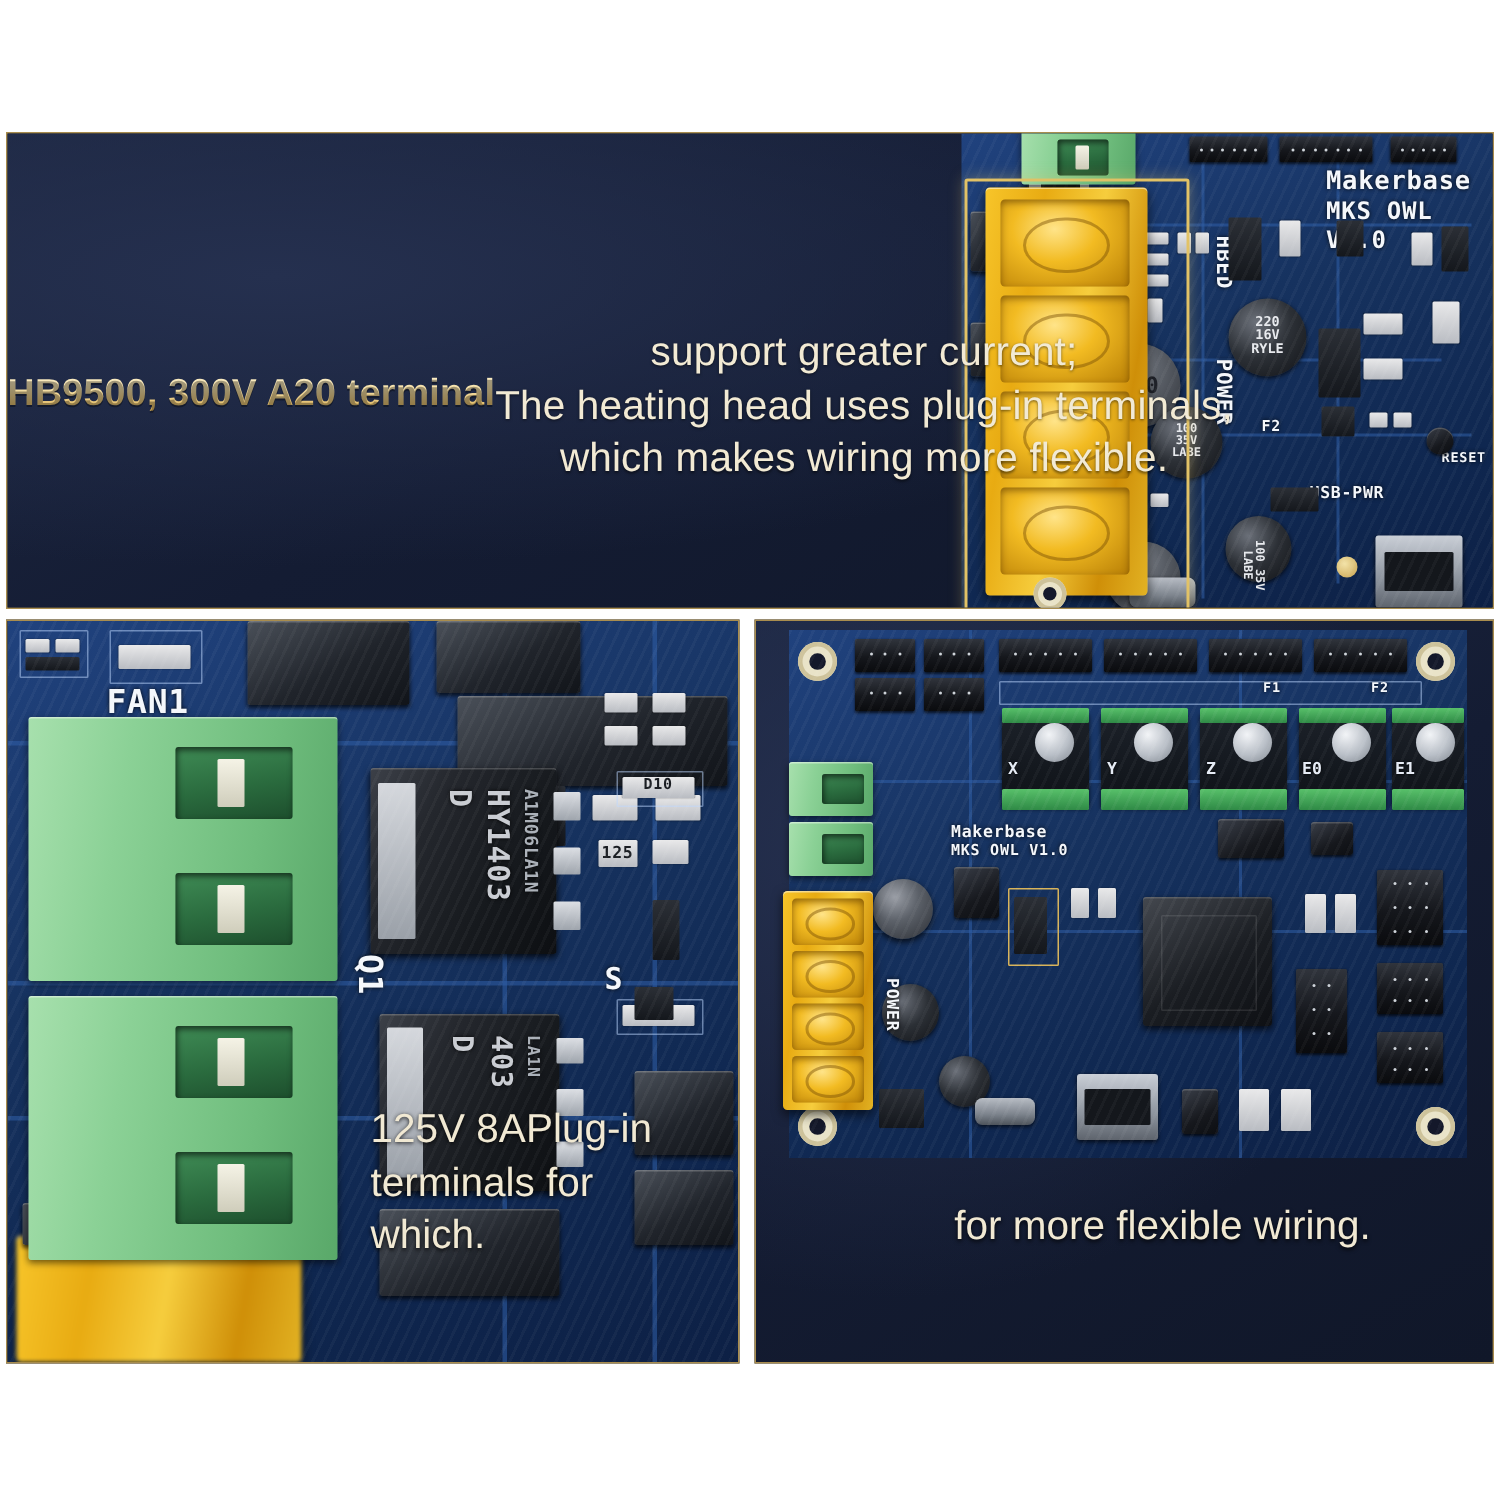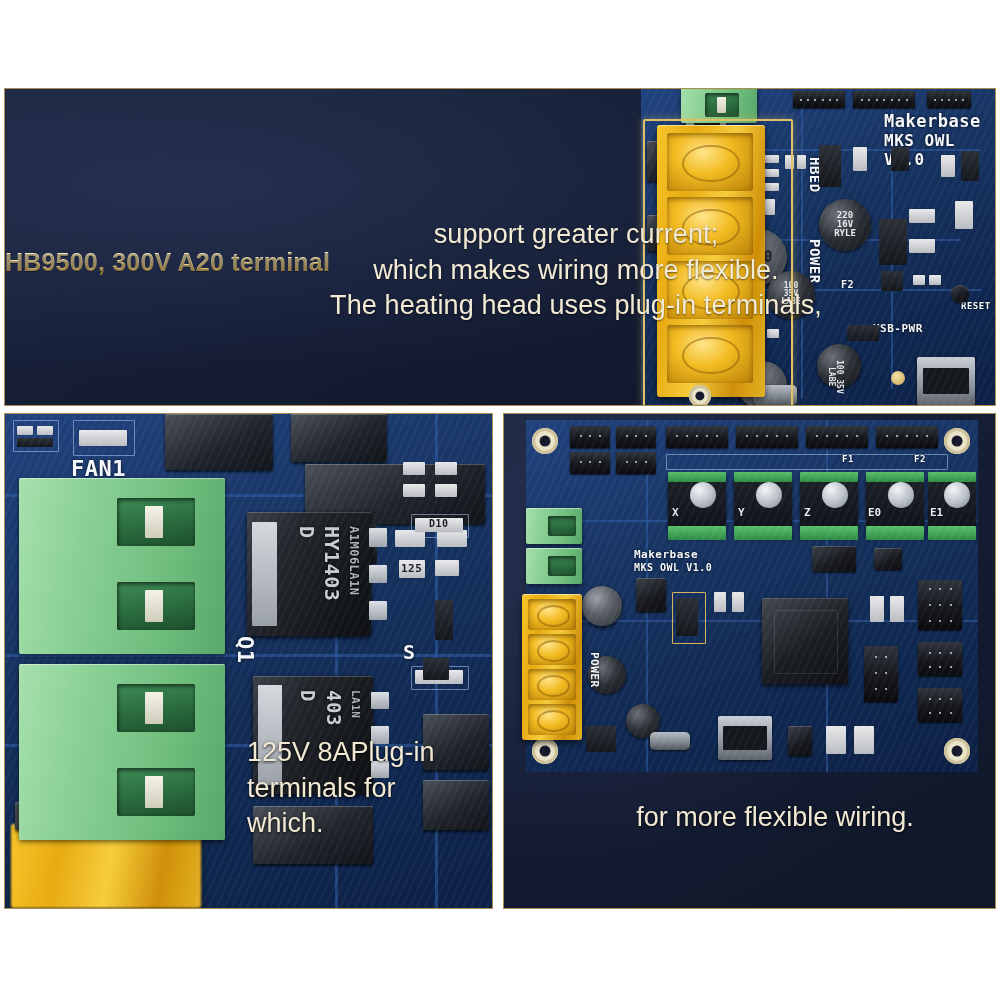--- a/index.html
+++ b/index.html
@@ -135,22 +135,22 @@
 
 <div class="stage">
 
   <div class="panel" id="panel-top">
     <div class="panel-bg"></div>
 
     <div class="copyblock">
       <div class="headline">HB9500, 300V A20 terminal</div>
       <div class="bodycopy">
         <div>support greater current;</div>
+        <div>The heating head uses plug-in terminals,</div>
         <div>which makes wiring more flexible.</div>
-        <div>The heating head uses plug-in terminals,</div>
       </div>
     </div>
 
     <div class="pcb" style="left:636px;top:0;width:356px;height:316px;">
 
       <div class="trace" style="left:20px;top:60px;width:320px;height:2px;"></div>
       <div class="trace" style="left:20px;top:150px;width:300px;height:2px;"></div>
       <div class="trace" style="left:160px;top:10px;width:2px;height:300px;"></div>
       <div class="trace" style="left:250px;top:10px;width:2px;height:290px;"></div>
       <div class="trace" style="left:60px;top:200px;width:280px;height:2px;"></div>

